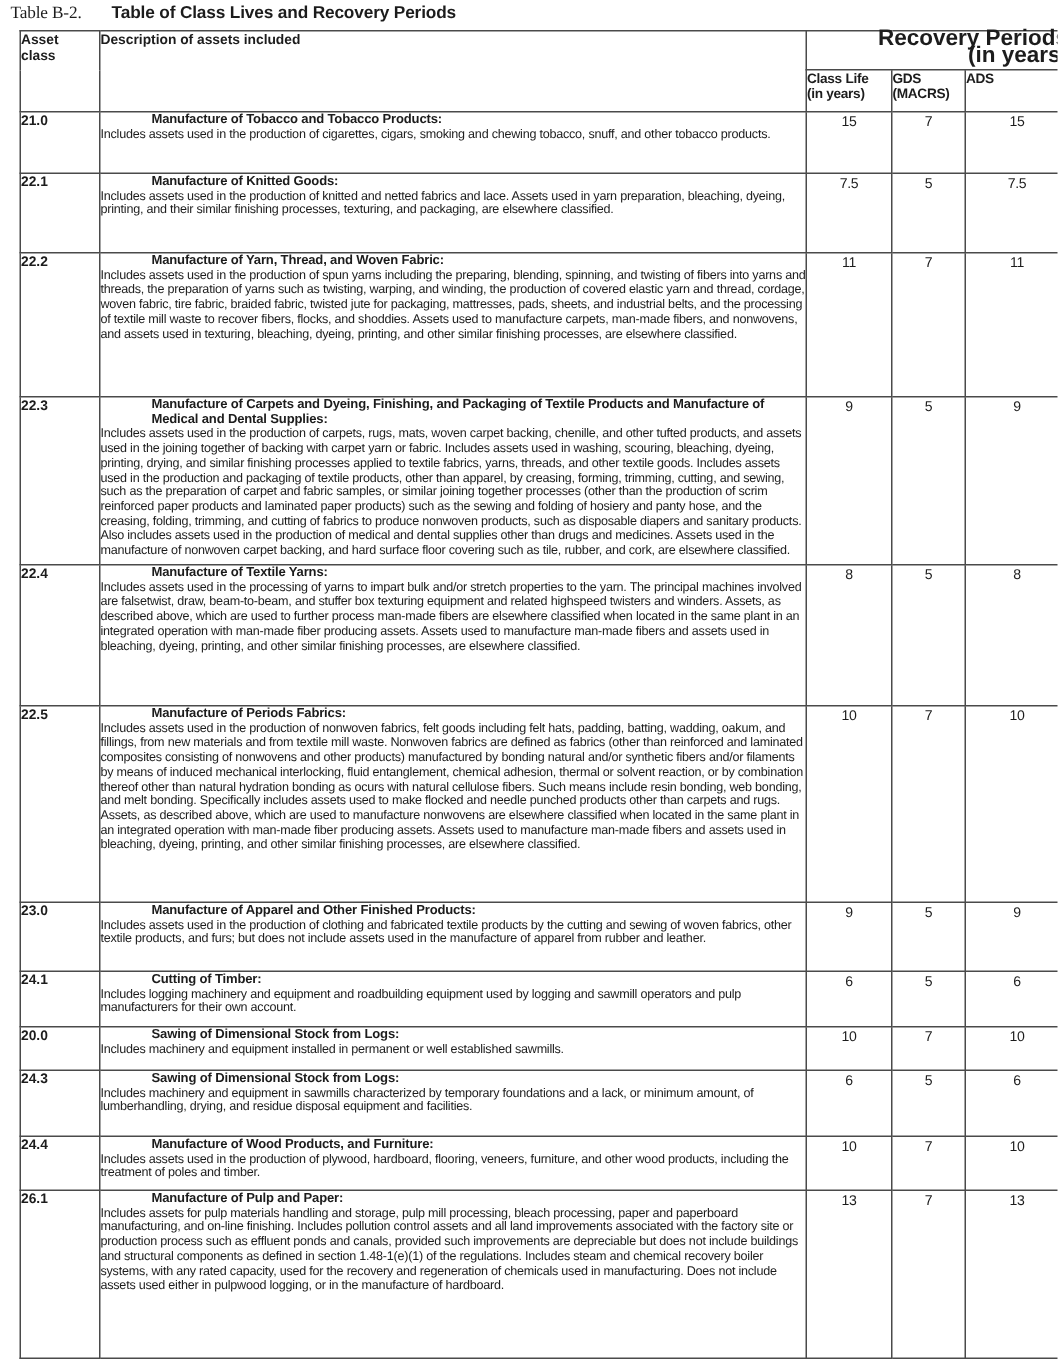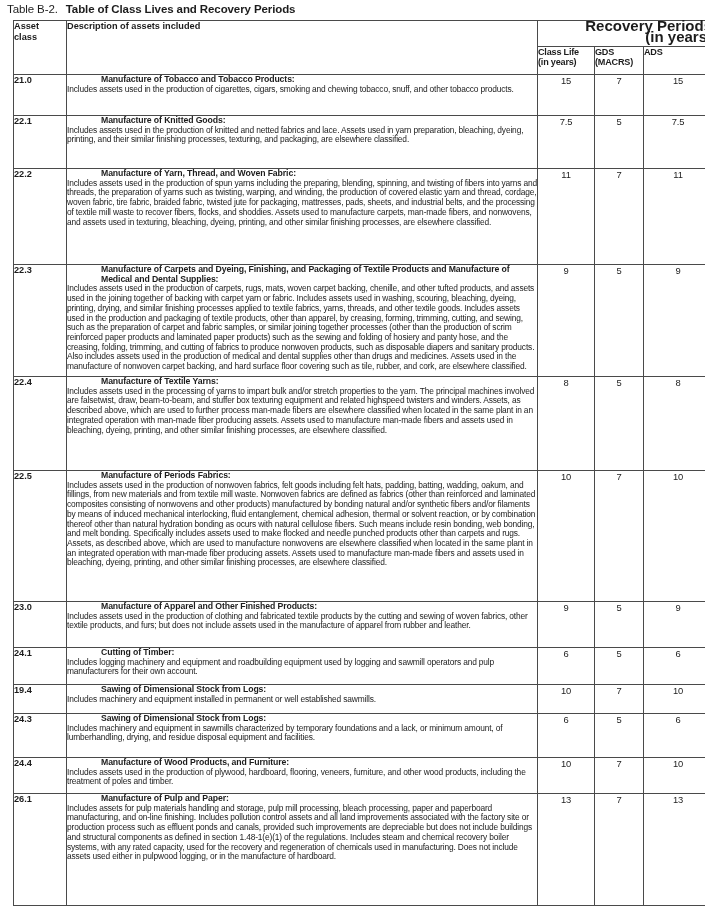--- a/index.html
+++ b/index.html
@@ -20,21 +20,21 @@
     height: 906px;
   }
   .doc-title {
     position: absolute;
     top: 3px;
     left: 7px;
     font-size: 11.5px;
     white-space: nowrap;
     letter-spacing: -0.1px;
   }
-  .doc-title .label { font-weight: 400; margin-right: 8px; }
+  .doc-title .label { font-weight: 400; margin-right: 20px; font-family: Liberation Serif, serif; }
   .doc-title .bold  { font-weight: 700; }
 
   table.classlives {
     position: absolute;
     top: 20px;
     left: 3px;
     width: 699px;
     border-collapse: collapse;
     table-layout: fixed;
   }
@@ -249,21 +249,21 @@
       <td class="c-desc">
         <div class="row-title">Cutting of Timber:</div>
         <div class="row-body">Includes logging machinery and equipment and roadbuilding equipment used by logging and sawmill operators and pulp manufacturers for their own account.</div>
       </td>
       <td class="c-num">6</td>
       <td class="c-num">5</td>
       <td class="c-num">6</td>
     </tr>
 
     <tr>
-      <td class="c-asset">19.4</td>
+      <td class="c-asset">20.0</td>
       <td class="c-desc">
         <div class="row-title">Sawing of Dimensional Stock from Logs:</div>
         <div class="row-body">Includes machinery and equipment installed in permanent or well established sawmills.</div>
       </td>
       <td class="c-num">10</td>
       <td class="c-num">7</td>
       <td class="c-num">10</td>
     </tr>
 
     <tr>

